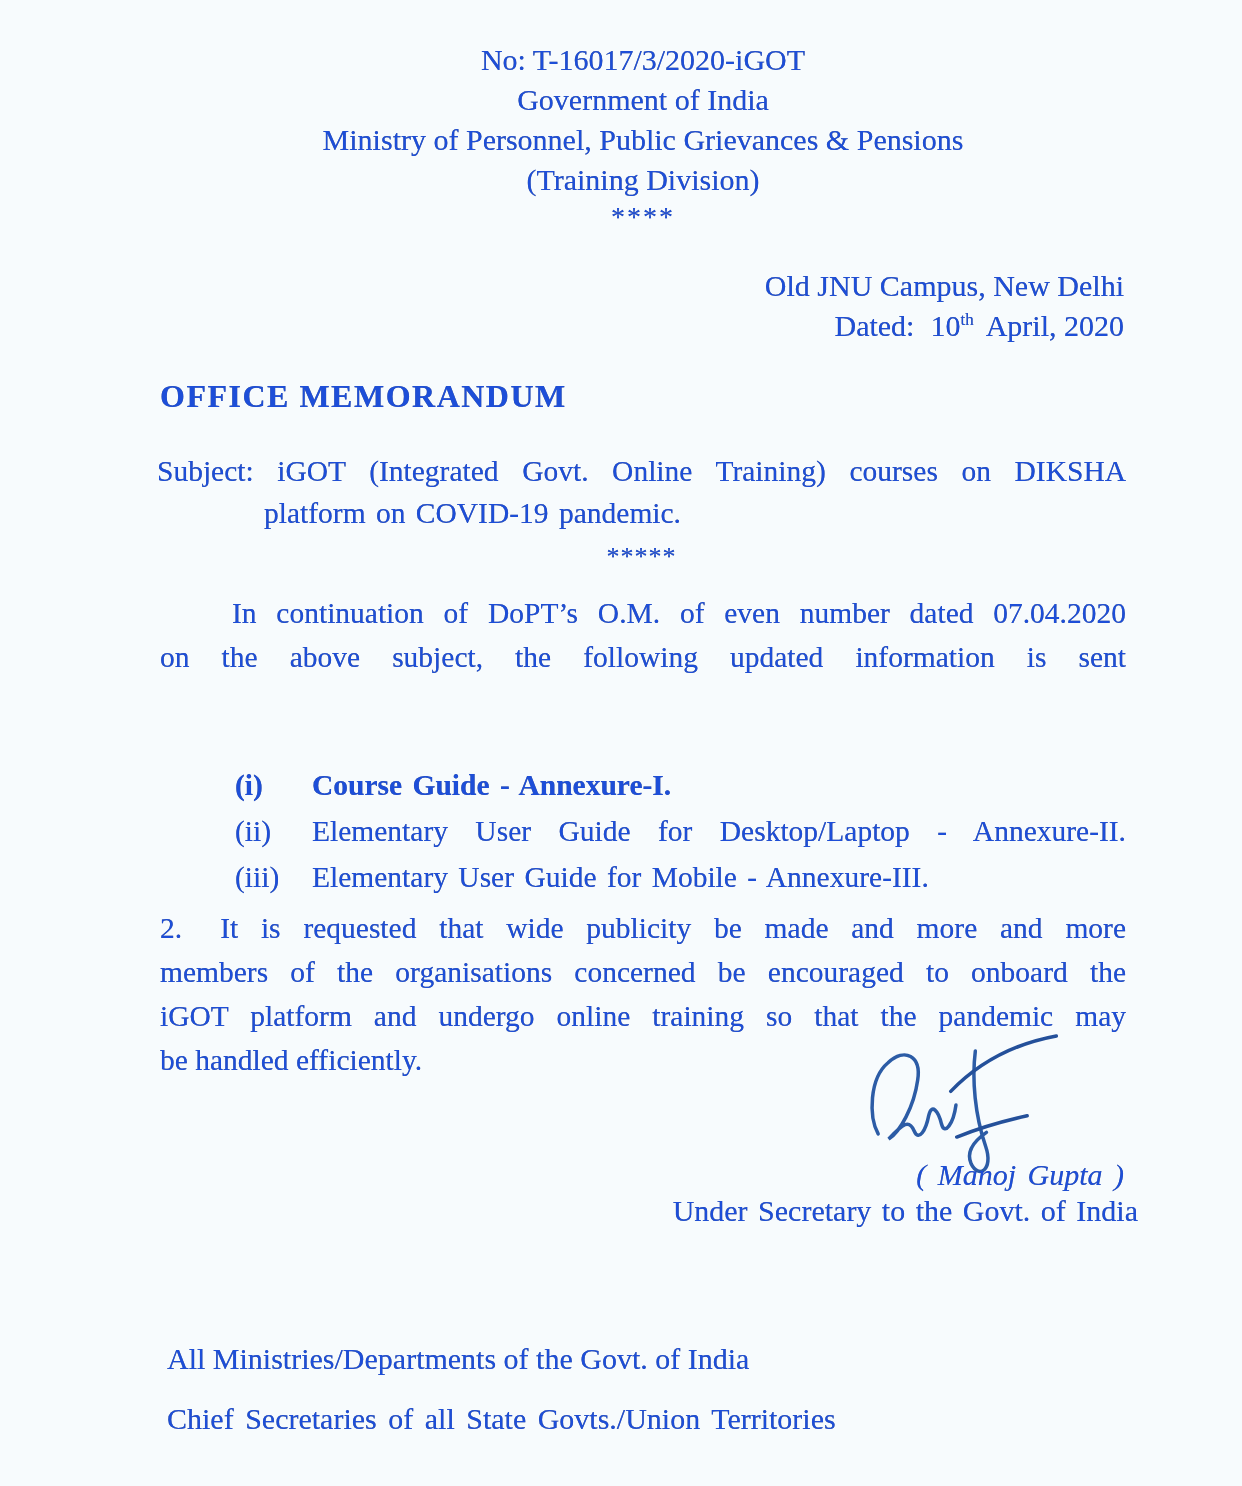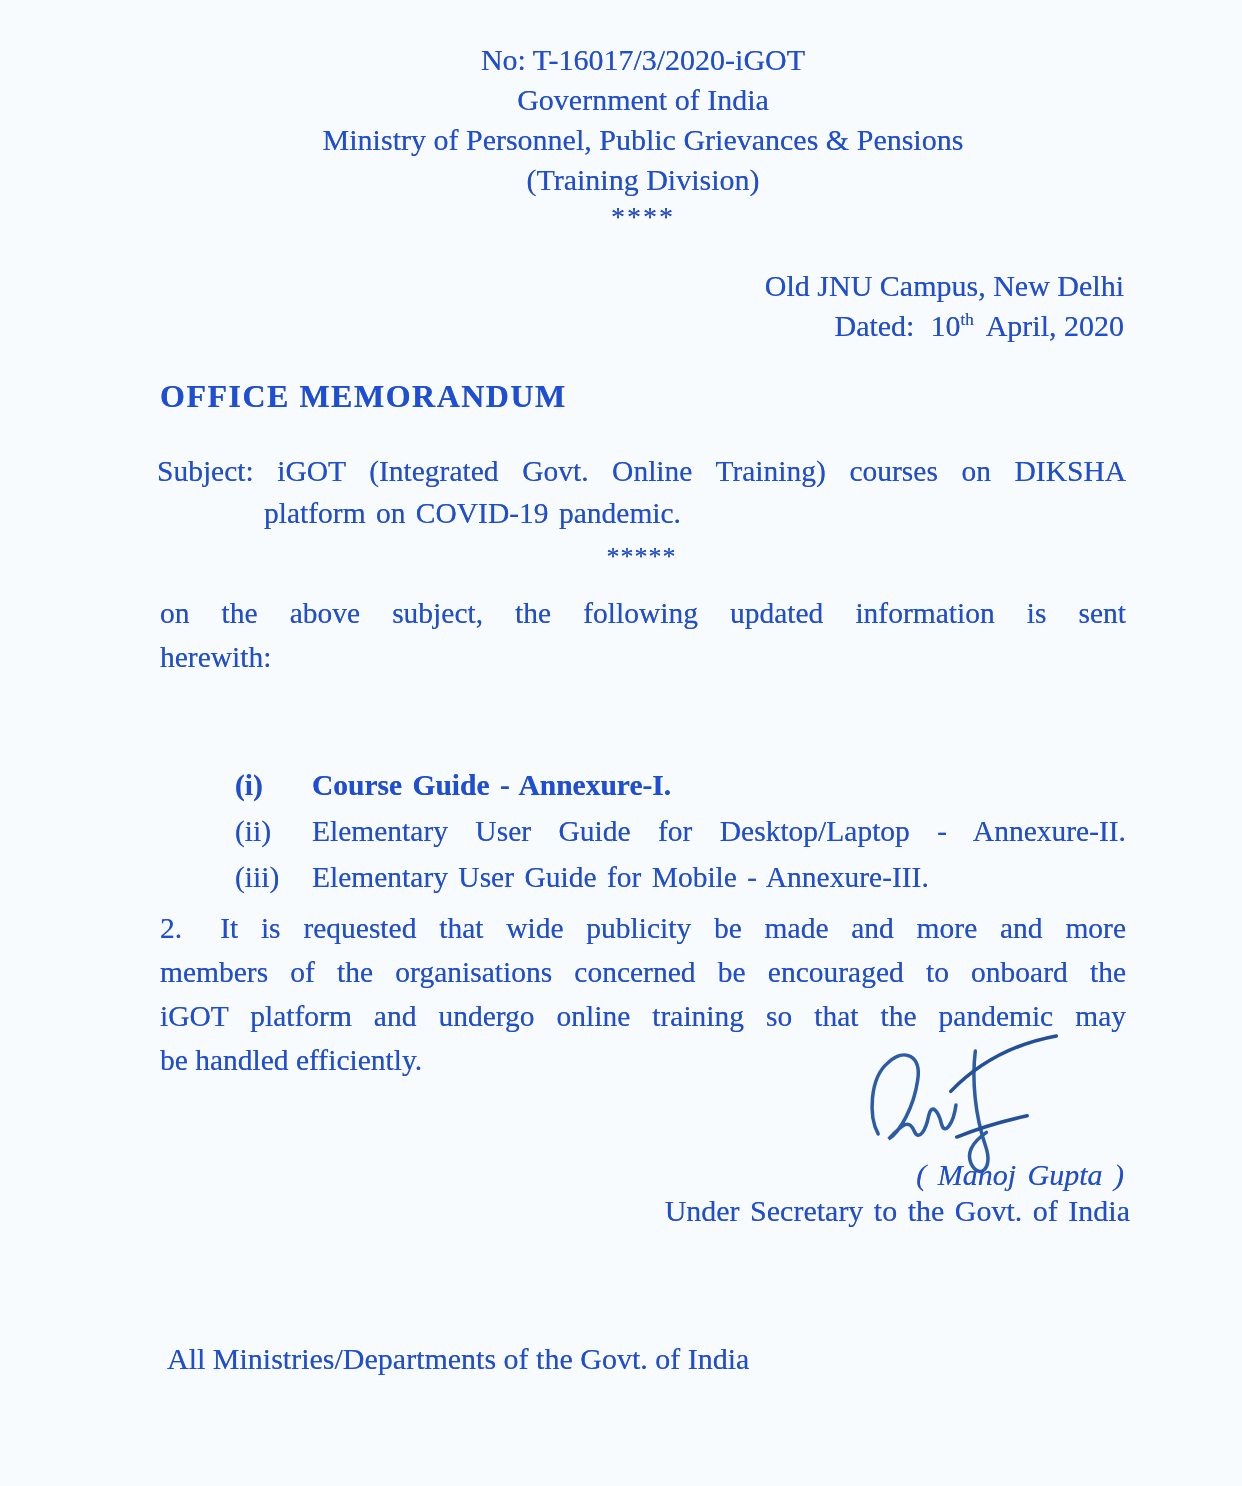--- a/index.html
+++ b/index.html
@@ -39,21 +39,21 @@
   .list .marker{width:77px;flex:none;}
   .list .txt{flex:1;word-spacing:3px;}
   .list .row.bold{font-weight:bold;}
   .list .row.fill .txt{text-align:justify;text-align-last:justify;}
   
   .para2{top:906px;line-height:44px;}
   .para2 .num{margin-right:38px;}
   
   .signature-svg{left:862px;top:1030px;width:210px;height:150px;}
   .sig-name{right:118px;top:1158px;font-size:30px;white-space:nowrap;word-spacing:4px;font-style:italic;}
-  .sig-desig{right:112px;top:1194px;font-size:30px;white-space:nowrap;word-spacing:3px;}
+  .sig-desig{right:104px;top:1194px;font-size:30px;white-space:nowrap;word-spacing:3px;}
   
   .addr{left:167px;font-size:30px;white-space:nowrap;}
   .a1{top:1342px;}
   .a2{top:1402px;word-spacing:4px;}
 </style>
 </head>
 <body>
 
 <div class="page">
 
@@ -74,22 +74,22 @@
 
   <div class="abs om-title">OFFICE MEMORANDUM</div>
 
   <div class="abs subject">
     <div class="jline">Subject: iGOT (Integrated Govt. Online Training) courses on DIKSHA</div>
     <div class="cont">platform on COVID-19 pandemic.</div>
     <div class="stars2">*****</div>
   </div>
 
   <div class="abs para para1">
+    <div class="jline indent">In continuation of DoPT’s O.M. of even number dated 07.04.2020</div>
     <div class="jline">on the above subject, the following updated information is sent</div>
-    <div>herewith:</div>
   </div>
 
   <div class="abs list">
     <div class="row bold">
       <span class="marker">(i)</span>
       <span class="txt">Course Guide - Annexure-I.</span>
     </div>
     <div class="row fill">
       <span class="marker">(ii)</span>
       <span class="txt">Elementary User Guide for Desktop/Laptop - Annexure-II.</span>
@@ -115,14 +115,15 @@
       <path d="M 118 22 C 112 50, 112 86, 120 118 C 126 142, 110 150, 104 134 C 100 122, 108 112, 122 104"></path>
       <path d="M 90 60 C 120 34, 158 18, 200 14" stroke="#24509a"></path>
       <path d="M 92 106 C 112 100, 140 94, 164 91" stroke="#24509a"></path>
     </g>
   </svg>
 
   <div class="abs sig-name">( Manoj Gupta )</div>
   <div class="abs sig-desig">Under Secretary to the Govt. of India</div>
 
   <div class="abs addr a1">All Ministries/Departments of the Govt. of India</div>
+  <div class="abs addr a2">Chief Secretaries of all State Govts./Union Territories</div>
 
 </div>
 
 </body></html>

